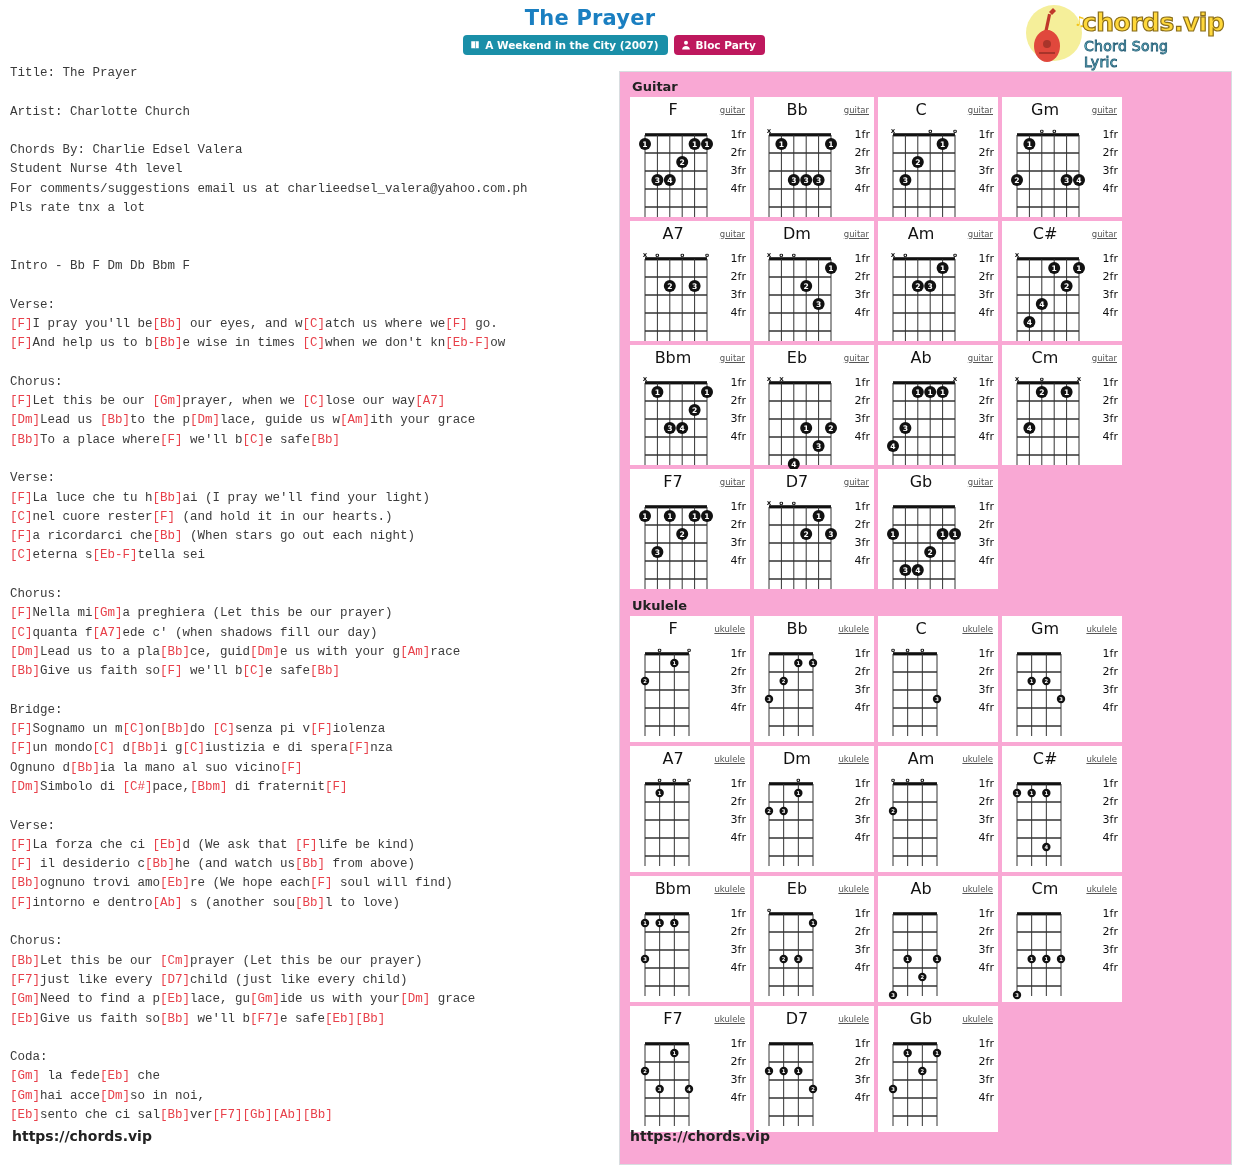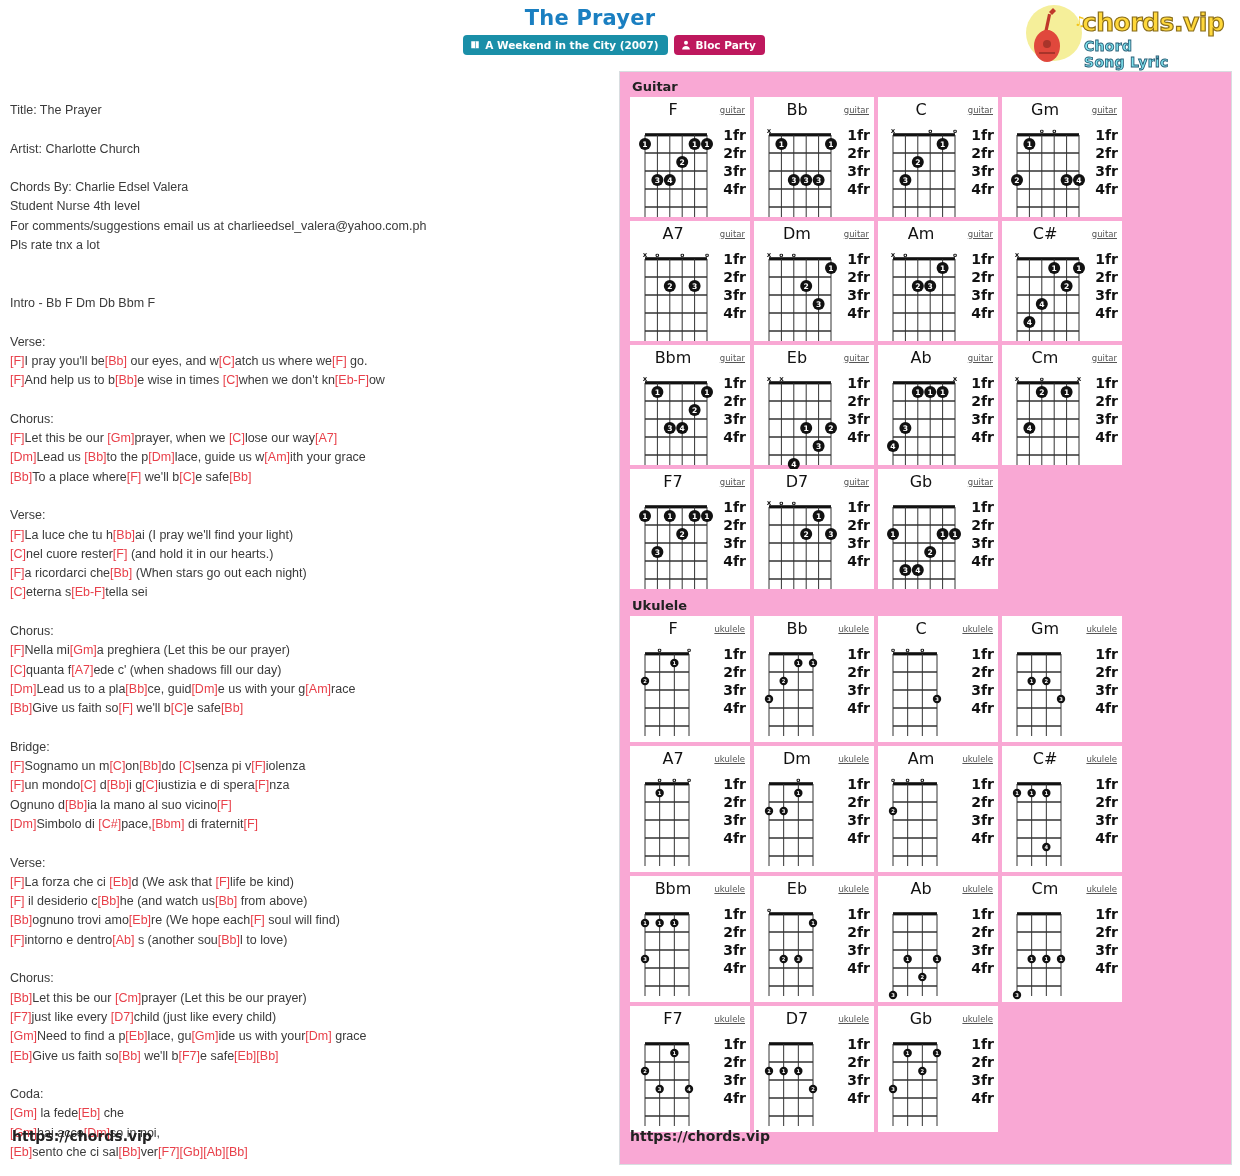--- a/index.html
+++ b/index.html
@@ -41,33 +41,32 @@
   .logo .gtr { position:absolute; left:4px; top:4px; }
   .logo .word {
     position:absolute; left:58px; top:6px;
     font-size:25px; font-weight:bold; color:#ffd83b;
     letter-spacing:-.5px;
     -webkit-text-stroke:1.2px #8a6d1a;
     font-family:"DejaVu Sans", sans-serif;
   }
   .logo .sub {
     position:absolute; left:60px; top:36px;
-    font-size:14px; font-weight:bold; color:#7fe3ef;
+    font-size:14px; font-weight:normal; color:#7fe3ef;
     -webkit-text-stroke:.9px #2a5f77;
     letter-spacing:.3px;
     font-family:"DejaVu Sans", sans-serif;
   }
 
   
   .lyrics {
     position:absolute; left:10px; top:64px; width:600px;
     font-size:12.5px; line-height:19.3px; color:#3a3a3a;
-    font-family:Liberation Sans, sans-serif;
+    font-family:Liberation Mono, monospace;
     white-space:pre-wrap;
-    margin-top:37px;
   }
   .lyrics .ch { color:#e8404a; }
   .site-left {
     position:absolute; left:12px; top:1128px;
     font-size:14px; font-weight:bold; color:#222;
   }
 
   
   .panel {
     position:absolute; left:619px; top:71px; width:613px; height:1094px;
@@ -87,21 +86,21 @@
     font-size:16px; color:#111; font-family:"DejaVu Sans", sans-serif;
     padding-right:34px;
   }
   .inst {
     position:absolute; right:5px; top:8px; font-size:8.5px; color:#555;
     text-decoration:underline;
   }
   .diagram { position:absolute; left:8px; top:26px; }
   .fretlabels {
     position:absolute; right:4px; top:29px;
-    font-size:14px; font-weight:bold; color:#111; text-align:right;
+    font-size:11px; font-weight:normal; color:#111; text-align:right;
     line-height:1;
   }
   .fretlabels span { display:block; height:18px; line-height:18px; }
   .uke .fretlabels span { height:18px; line-height:18px; }
 
   .site-right {
     position:absolute; left:630px; top:1128px;
     font-size:14px; font-weight:bold; color:#222;
   }
 </style>

